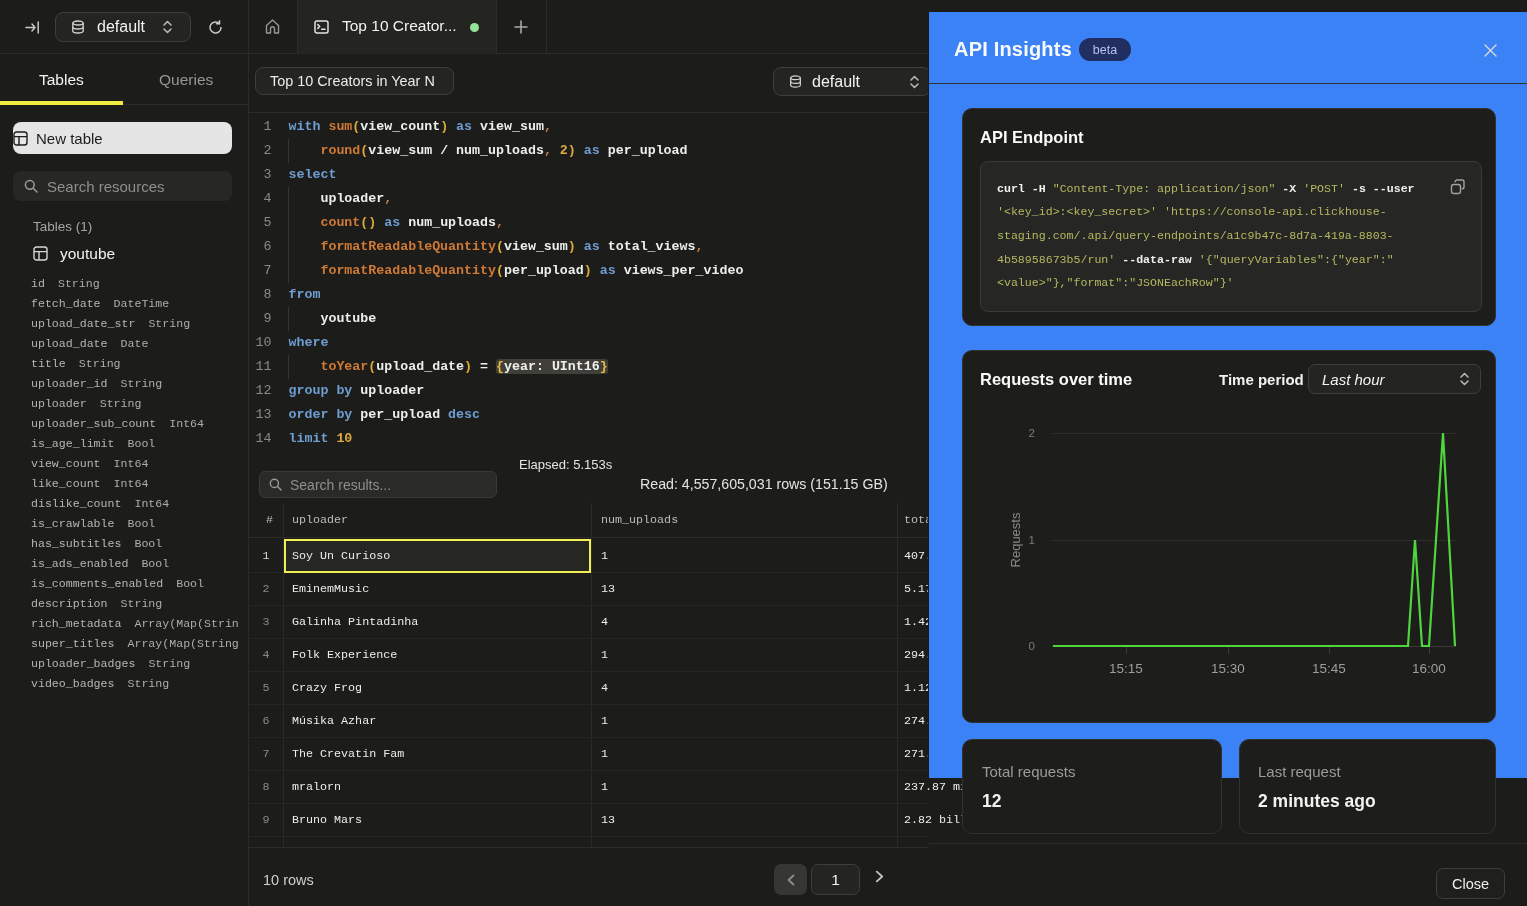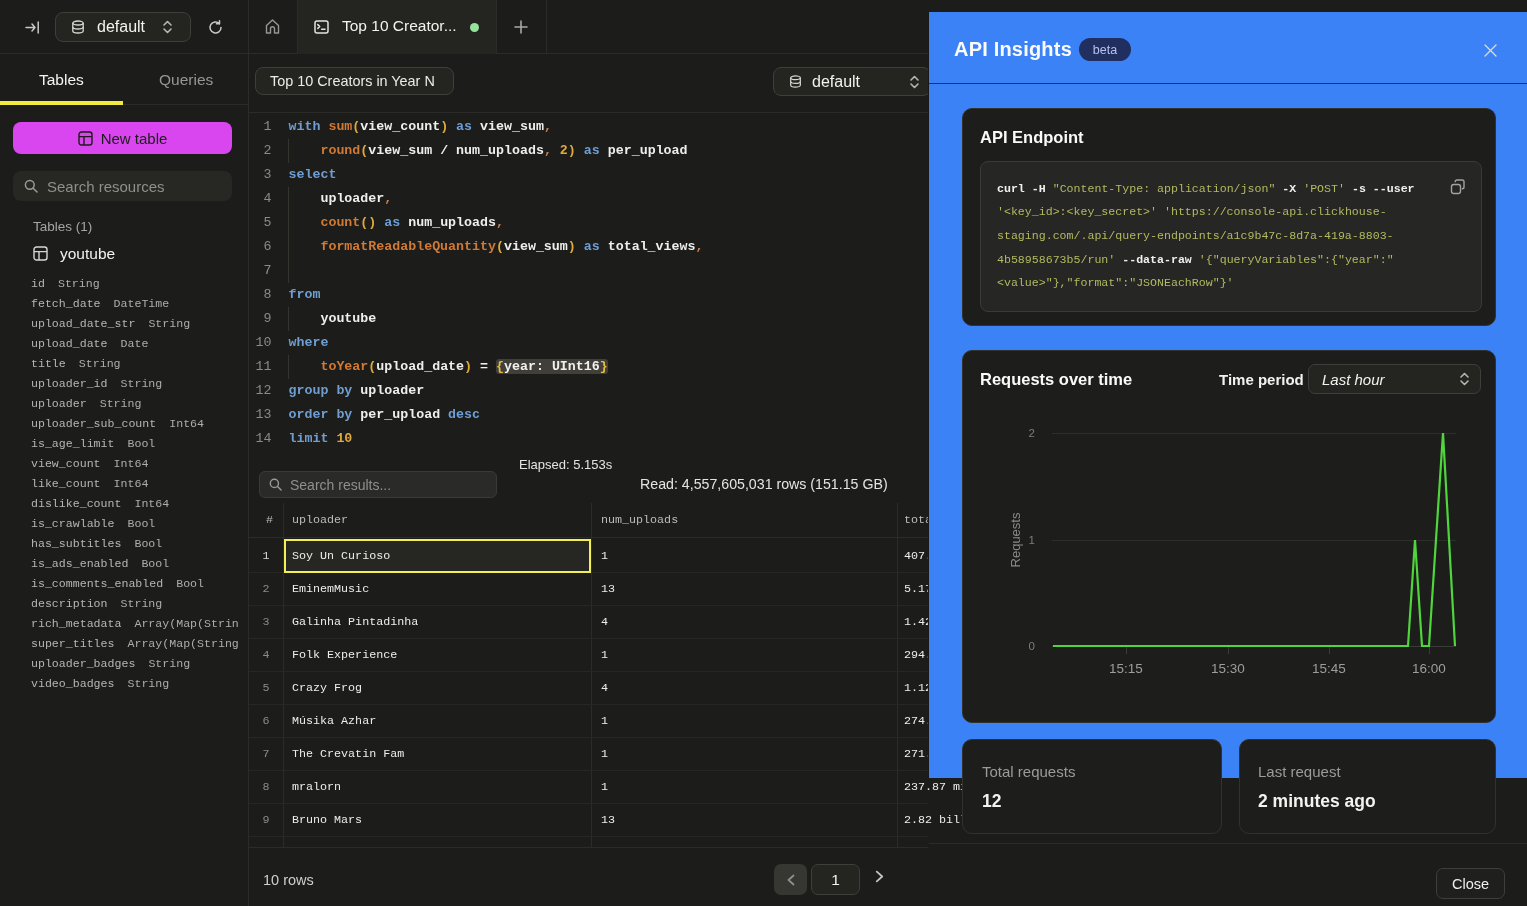--- a/index.html
+++ b/index.html
@@ -5,21 +5,21 @@
 body{font-family:"Liberation Sans",sans-serif;color:#f0f0ee;position:relative;font-size:15px;}
 .a{position:absolute;}
 .mono{font-family:"Liberation Mono",monospace;}
 svg{display:block;}
 
 #sidebar{left:0;top:0;width:249px;height:906px;border-right:1px solid #2b2b28;}
 #sb-head{left:0;top:0;width:249px;height:54px;border-bottom:1px solid #2b2b28;}
 #sb-sel{left:55px;top:12px;width:136px;height:30px;background:#242421;border:1px solid #3e3e3b;border-radius:8px;display:flex;align-items:center;}
 #sb-tabs{left:0;top:55px;width:249px;height:50px;border-bottom:1px solid #2b2b28;}
 .yellow-underline{left:0;top:101px;width:123px;height:4px;background:#f1ea40;}
-#newtable{left:13px;top:122px;width:219px;height:32px;background:#d946ef;border-radius:8px;color:#1c1c1a;display:flex;align-items:center;justify-content:center;gap:8px;font-size:15px;}
+#newtable{left:13px;top:122px;width:219px;height:32px;background:#e5e5e5;border-radius:8px;color:#1c1c1a;display:flex;align-items:center;gap:8px;font-size:15px;}
 #sb-search{left:13px;top:171px;width:219px;height:30px;background:#29292656;background:#272724;border-radius:8px;display:flex;align-items:center;color:#8f8f8d;font-size:15px;gap:9px;padding-left:11px;}
 .coll{left:31px;width:208px;height:20px;display:flex;font-size:11.6px;color:#b6b6b4;font-family:"Liberation Mono",monospace;}
 .coll .t{flex:1 1 auto;text-align:left;overflow:hidden;white-space:nowrap;color:#adadab;padding-left:13px;padding-right:8px;}
 .coll .n{white-space:pre;}
 
 #tabbar{left:249px;top:0;width:679px;height:54px;border-bottom:1px solid #2b2b28;}
 #tab1{left:297px;top:0;width:200px;height:54px;background:#242421;border-left:1px solid #2b2b28;border-right:1px solid #2b2b28;display:flex;align-items:center;}
 #tabdiv2{left:546px;top:0;width:1px;height:54px;background:#2b2b28;}
 #qname{left:255px;top:67px;width:199px;height:28px;background:#242421;border:1px solid #3e3e3b;border-radius:8px;display:flex;align-items:center;padding-left:14px;font-size:14.4px;color:#ececea;}
 #mn-sel{left:773px;top:67px;width:158px;height:29px;background:#242421;border:1px solid #3e3e3b;border-radius:8px;display:flex;align-items:center;}
@@ -217,21 +217,21 @@
 <div class="a iguide" style="top:139px;height:24px"></div>
 <div class="a iguide" style="top:187px;height:96px"></div>
 <div class="a iguide" style="top:307px;height:24px"></div>
 <div class="a iguide" style="top:355px;height:24px"></div>
 <div class="a cl mono" style="top:115px;width:679px"><span class="num">1</span><span class="code"><span class="k">with </span><span class="f">sum</span><span class="g">(</span><span class="i">view_count</span><span class="g">)</span><span class="k"> as </span><span class="i">view_sum</span><span class="c">,</span></span></div>
 <div class="a cl mono" style="top:139px;width:679px"><span class="num">2</span><span class="code">    <span class="f">round</span><span class="g">(</span><span class="i">view_sum</span> / <span class="i">num_uploads</span><span class="c">,</span><span class="g"> 2)</span><span class="k"> as </span><span class="i">per_upload</span></span></div>
 <div class="a cl mono" style="top:163px;width:679px"><span class="num">3</span><span class="code"><span class="k">select</span></span></div>
 <div class="a cl mono" style="top:187px;width:679px"><span class="num">4</span><span class="code">    <span class="i">uploader</span><span class="c">,</span></span></div>
 <div class="a cl mono" style="top:211px;width:679px"><span class="num">5</span><span class="code">    <span class="f">count</span><span class="g">()</span><span class="k"> as </span><span class="i">num_uploads</span><span class="c">,</span></span></div>
 <div class="a cl mono" style="top:235px;width:679px"><span class="num">6</span><span class="code">    <span class="f">formatReadableQuantity</span><span class="g">(</span><span class="i">view_sum</span><span class="g">)</span><span class="k"> as </span><span class="i">total_views</span><span class="c">,</span></span></div>
-<div class="a cl mono" style="top:259px;width:679px"><span class="num">7</span></div>
+<div class="a cl mono" style="top:259px;width:679px"><span class="num">7</span><span class="code">    <span class="f">formatReadableQuantity</span><span class="g">(</span><span class="i">per_upload</span><span class="g">)</span><span class="k"> as </span><span class="i">views_per_video</span></span></div>
 <div class="a cl mono" style="top:283px;width:679px"><span class="num">8</span><span class="code"><span class="k">from</span></span></div>
 <div class="a cl mono" style="top:307px;width:679px"><span class="num">9</span><span class="code">    <span class="i">youtube</span></span></div>
 <div class="a cl mono" style="top:331px;width:679px"><span class="num">10</span><span class="code"><span class="k">where</span></span></div>
 <div class="a cl mono" style="top:355px;width:679px"><span class="num">11</span><span class="code">    <span class="f">toYear</span><span class="g">(</span><span class="i">upload_date</span><span class="g">)</span> = <span class="chip"><b>{</b>year: UInt16<b>}</b></span></span></div>
 <div class="a cl mono" style="top:379px;width:679px"><span class="num">12</span><span class="code"><span class="k">group by </span><span class="i">uploader</span></span></div>
 <div class="a cl mono" style="top:403px;width:679px"><span class="num">13</span><span class="code"><span class="k">order by </span><span class="i">per_upload</span><span class="k"> desc</span></span></div>
 <div class="a cl mono" style="top:427px;width:679px"><span class="num">14</span><span class="code"><span class="k">limit </span><span class="g">10</span></span></div>
 <div id="res-search" class="a">
     <svg width="13" height="13" viewBox="0 0 14 14" fill="none" stroke="#9a9a98" stroke-width="1.5" stroke-linecap="round">
       <circle cx="5.8" cy="5.8" r="4.4"></circle>

